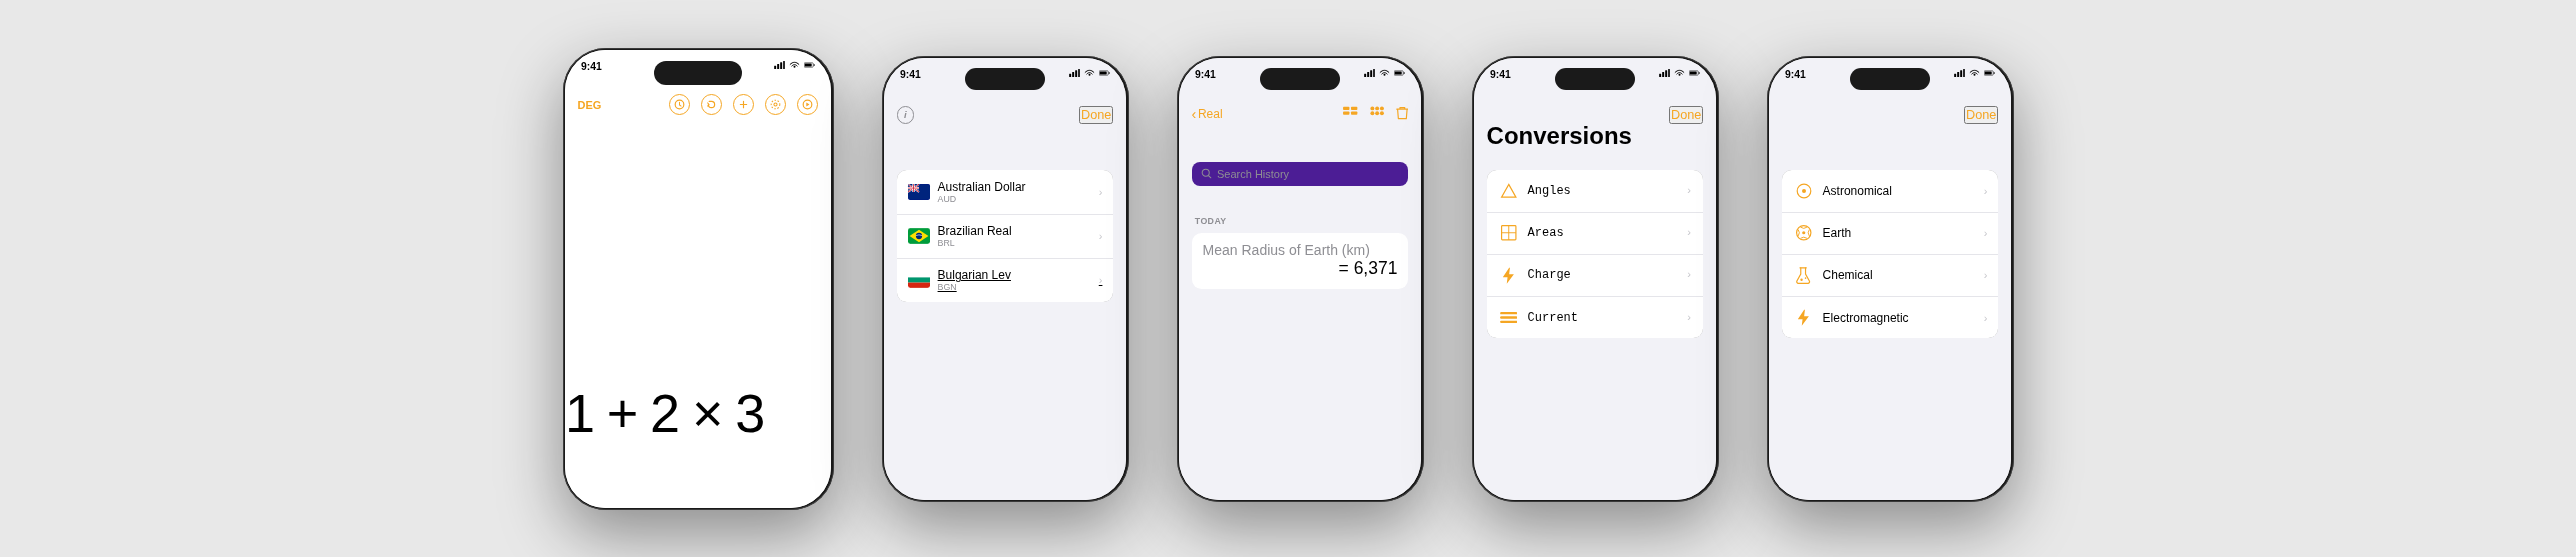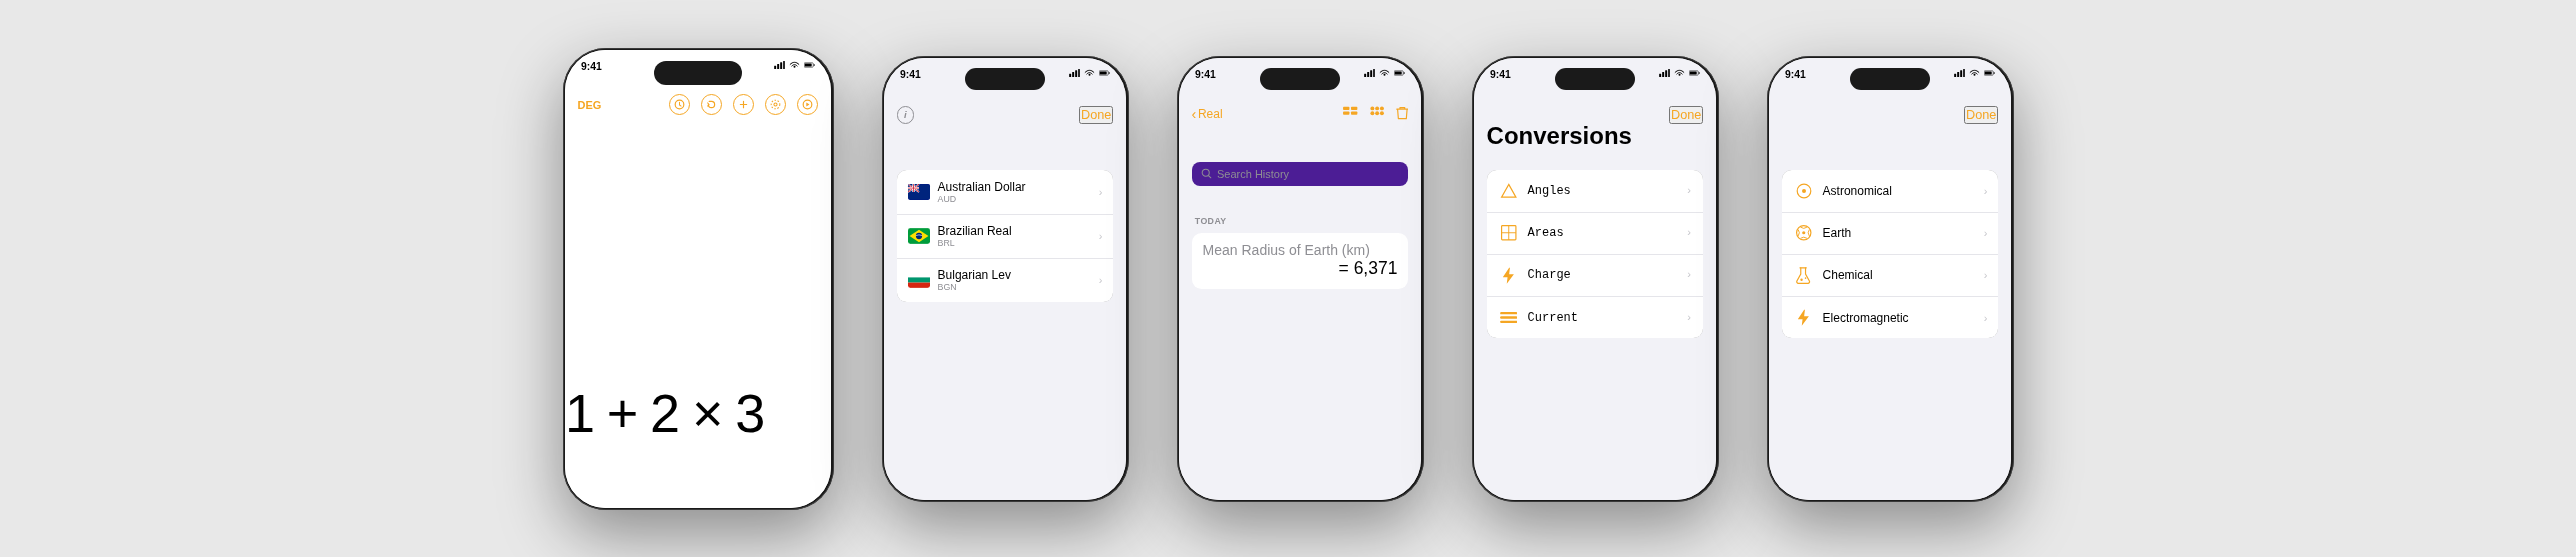--- a/index.html
+++ b/index.html
@@ -228,20 +228,21 @@
       display: flex;
       align-items: center;
       padding: 9.6px 11px;
       border-bottom: 0.4px solid #e5e5ea;
       background: #fff;
       min-height: 38px;
     }
 
     .list-item:last-child {
       border-bottom: none;
+      text-decoration: underline;
     }
 
     .list-item-flag {
       width: 22px;
       height: 16px;
       border-radius: 2.4px;
       margin-right: 8px;
       overflow: hidden;
       flex-shrink: 0;
     }

